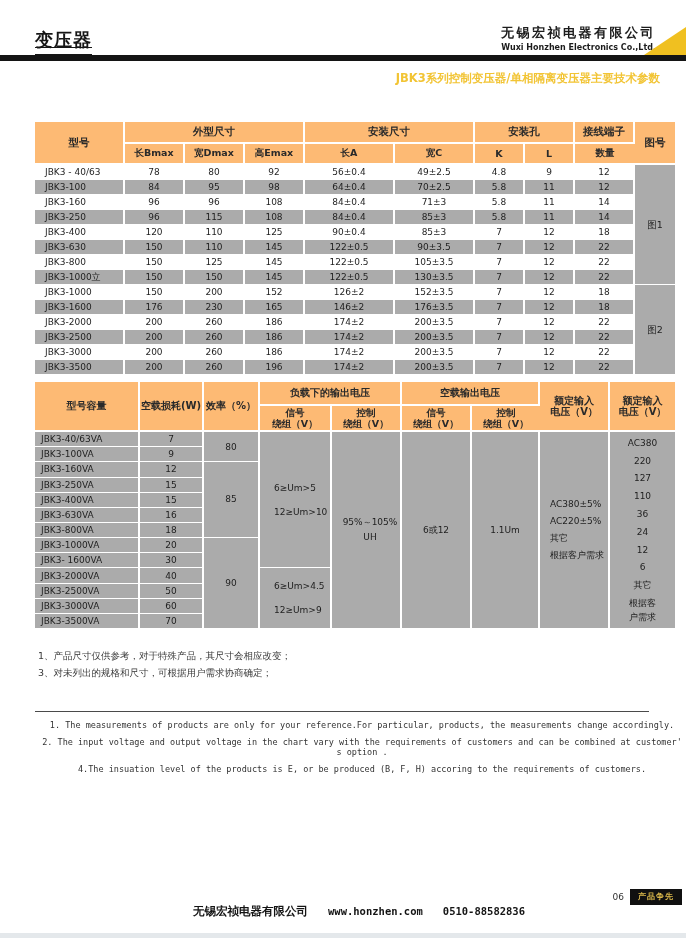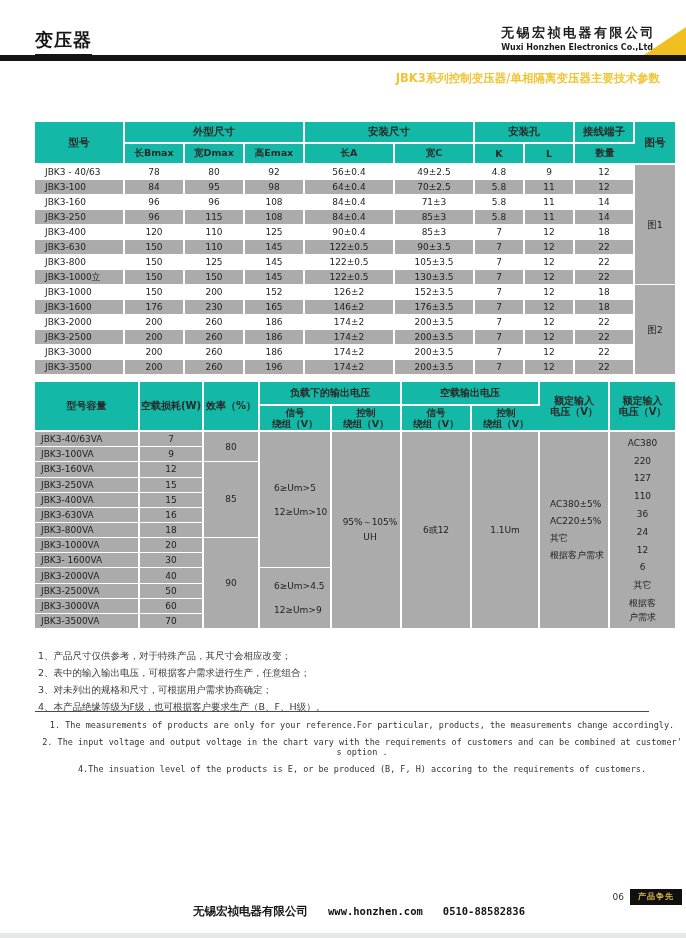--- a/index.html
+++ b/index.html
@@ -2,34 +2,34 @@
 <html><head>
 <meta charset="utf-8">
 <style>
   html,body{margin:0;padding:0;}
   body{
     width:686px;height:938px;position:relative;background:#ffffff;
     font-family:"DejaVu Sans","Liberation Sans",sans-serif;overflow:hidden;color:#222;
   }
   
   .cat-title{position:absolute;left:35px;top:28px;font-size:18px;font-weight:bold;color:#161616;
-    letter-spacing:1px;border-bottom:2px solid #161616;padding-bottom:2px;}
+    letter-spacing:1px;border-bottom:2px solid #161616;padding-bottom:2px;text-decoration:underline;}
   .company{position:absolute;right:30px;top:24px;text-align:right;}
   .company-cn{font-size:13px;font-weight:bold;letter-spacing:2.5px;color:#1c1c1c;}
   .company-en{font-size:8px;font-weight:bold;color:#1c1c1c;margin-top:1px;}
   .black-bar{position:absolute;left:0;top:55px;width:686px;height:6px;background:#141414;}
   .corner-triangle{position:absolute;right:0;top:27px;width:42px;height:28px;background:#F0C020;
     clip-path:polygon(100% 0,100% 100%,0 100%);}
   .subtitle{position:absolute;right:26px;top:71px;font-size:11.5px;font-weight:bold;color:#F2C434;}
   
   .tbl-wrap1{position:absolute;left:35px;top:122px;}
   .tbl-wrap2{position:absolute;left:35px;top:382px;}
   table{border-collapse:separate;border-spacing:0;table-layout:fixed;}
   th,td{padding:0;overflow:hidden;}
-  th{background:#14b8a6;color:#2a2a2a;font-weight:bold;border-right:2px solid #fff;
+  th{background:#fdba74;color:#2a2a2a;font-weight:bold;border-right:2px solid #fff;
      border-bottom:2px solid #fff;vertical-align:middle;text-align:center;}
   th:last-child{border-right:none;}
   th div{line-height:11px;}
   .t1 th.main{font-size:10.5px;height:20px;}
   .t1 th.sub{font-size:9.5px;height:19px;}
   .t1 tbody td{font-size:9px;color:#1e1e1e;text-align:center;height:14px;line-height:14px;
      border-right:2px solid #fff;border-bottom:1px solid #fff;vertical-align:middle;}
   .t1 tr.gray td{background:#ABABAB;}
   .t1 tr.white td{background:#ffffff;}
   .t1 td.model{text-align:left;padding-left:10px;}
@@ -406,23 +406,21 @@
         <tr>
           <td class="model">JBK3-3500VA</td>
           <td>70</td>
         </tr>
       </tbody>
     </table>
   </div>
 
 <div class="notes-cn">
     <div>1、产品尺寸仅供参考，对于特殊产品，其尺寸会相应改变；</div>
-    <div>2、表中的输入输出电压，可根据客户需求进行生产，任意组合；</div>
     <div>3、对未列出的规格和尺寸，可根据用户需求协商确定；</div>
-    <div>4、本产品绝缘等级为F级，也可根据客户要求生产（B、F、H级）。</div>
   </div>
 <div class="divider"></div>
 <div class="notes-en">
     <div>1. The measurements of products are only for your reference.For particular, products, the measurements change accordingly.</div>
     <div>2. The input voltage and output voltage in the chart vary with the requirements of customers and can be combined at customer' s option .</div>
     <div>4.The insuation level of the products is E, or be produced (B, F, H) accoring to the requirements of customers.</div>
   </div>
 
 <div class="page-num">06</div>
 <div class="badge">产品争先</div>

